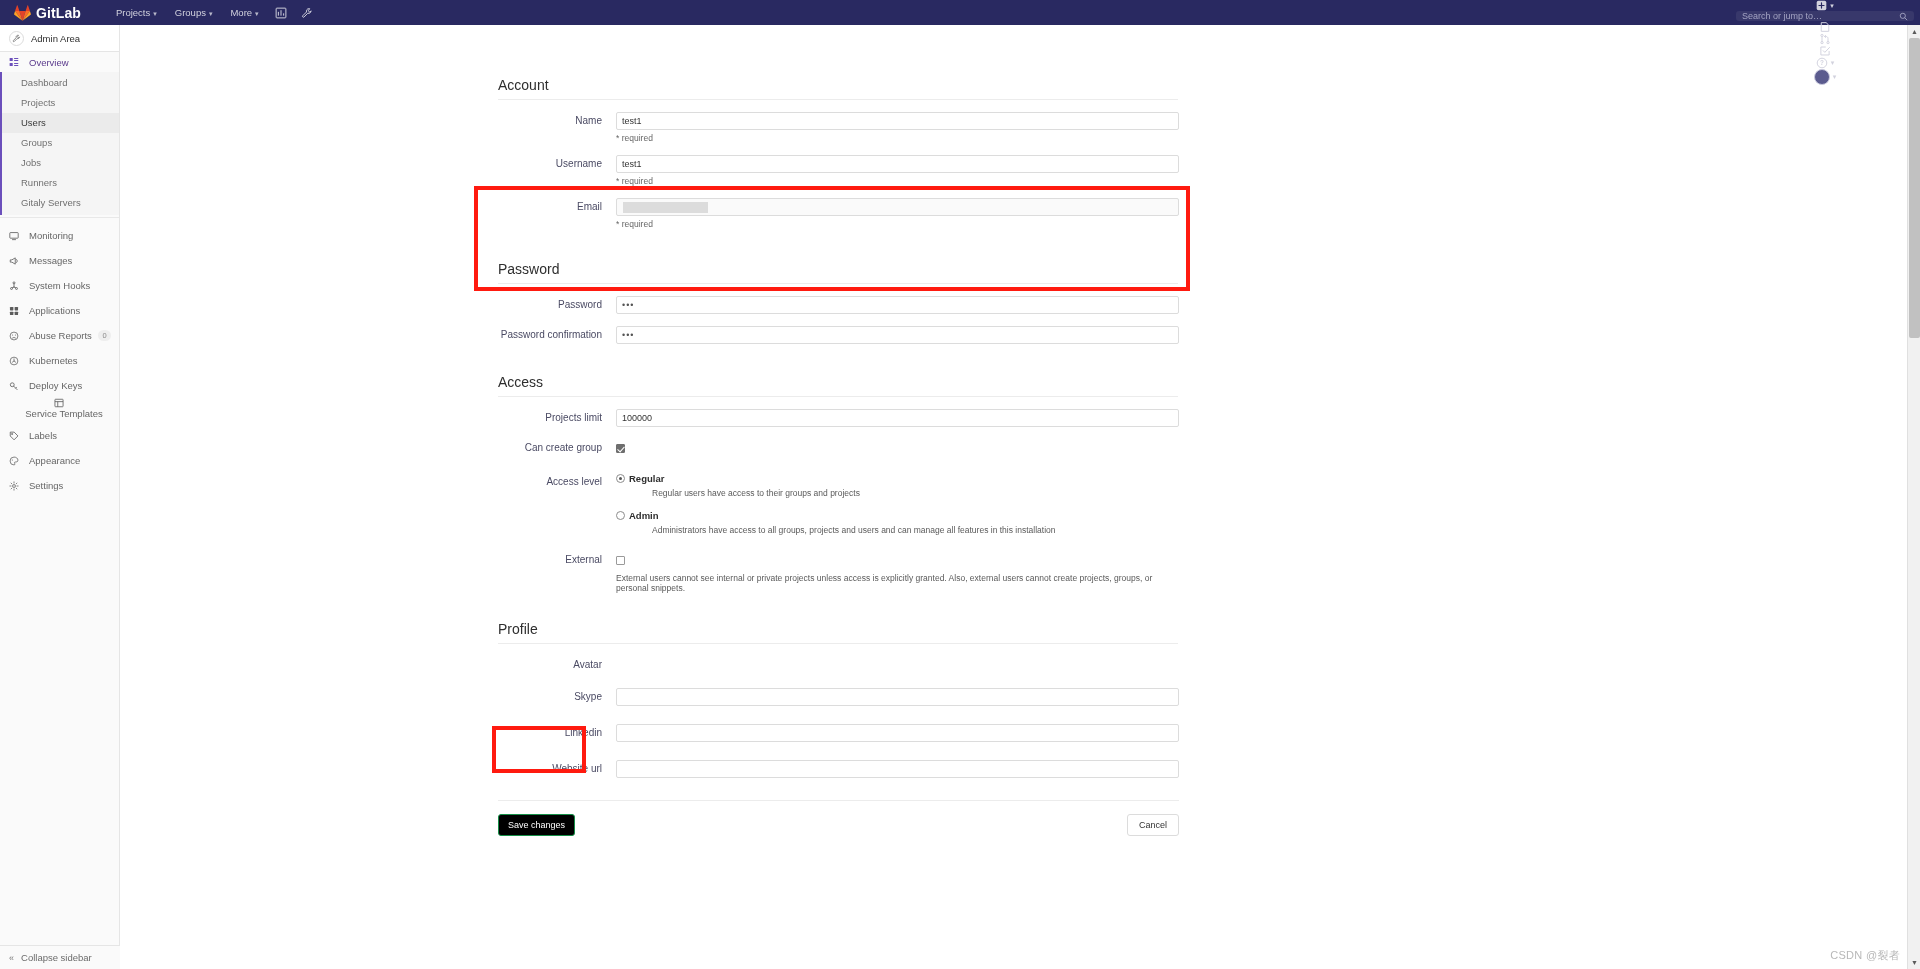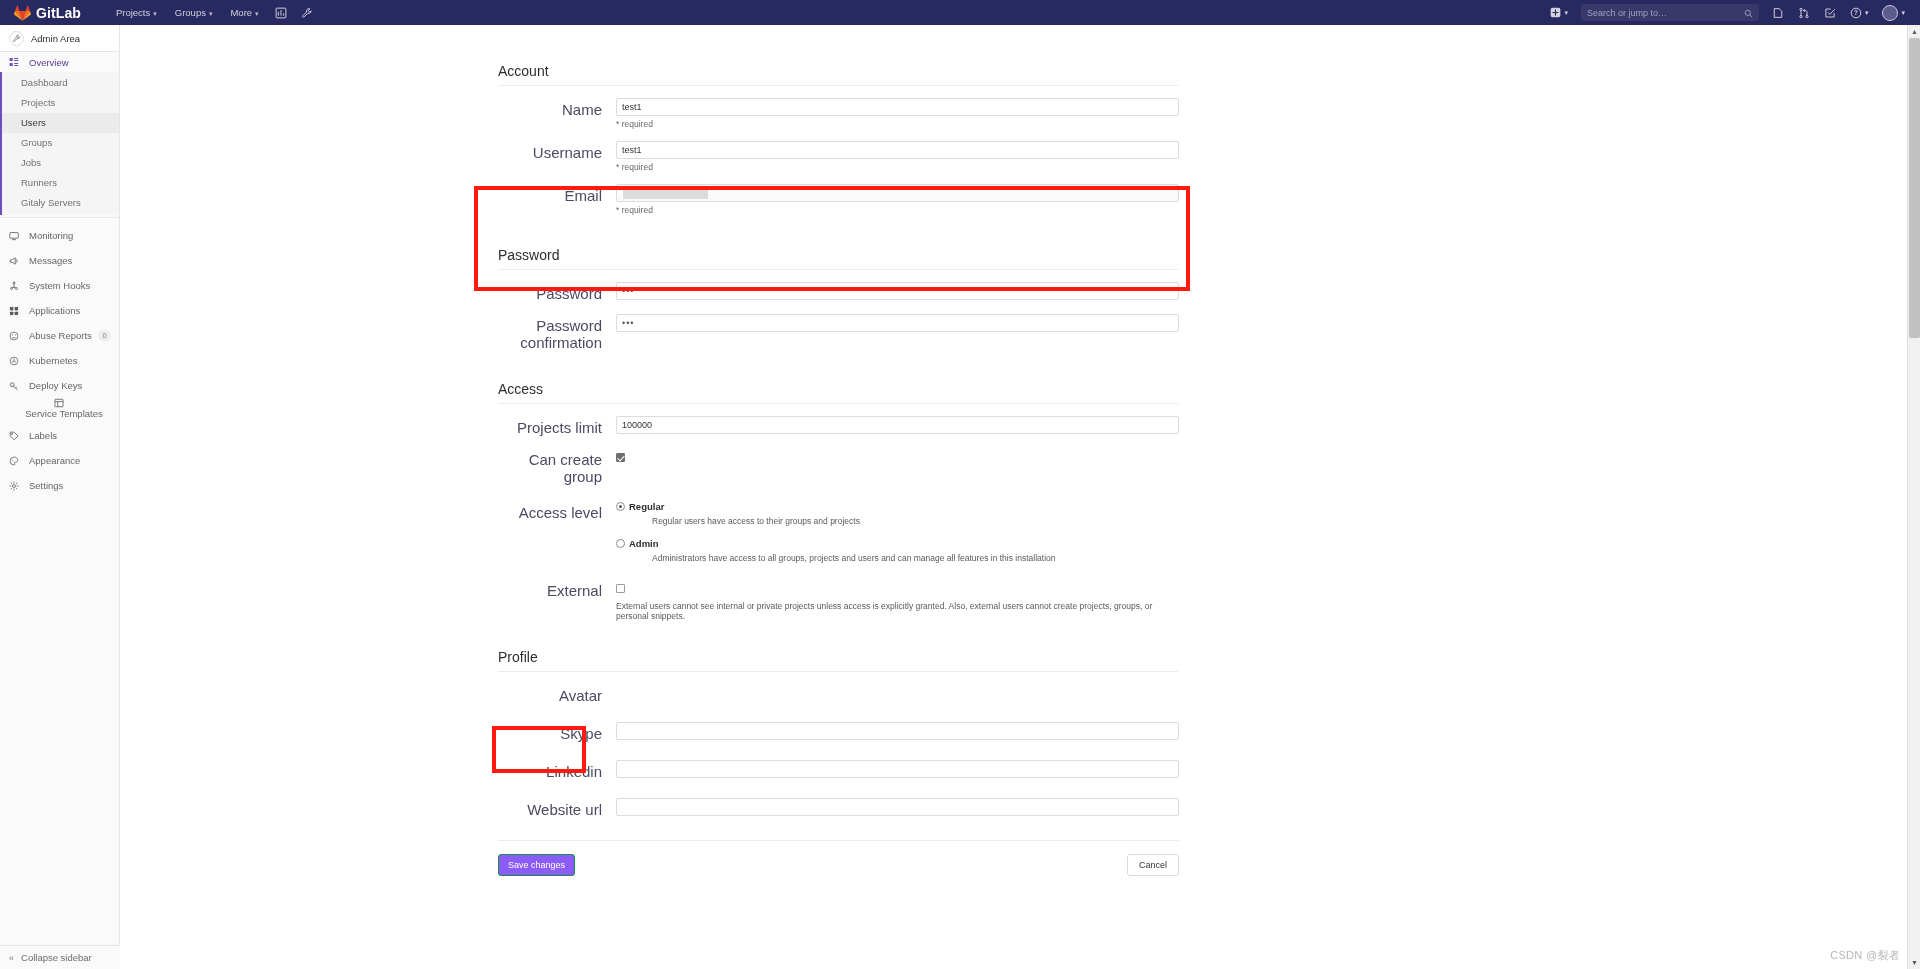--- a/index.html
+++ b/index.html
@@ -34,21 +34,21 @@
     padding: 0 9px; height: 25px; line-height: 25px;
     white-space: nowrap; cursor: pointer;
   }
   .nav-link .caret { font-size: 7px; margin-left: 3px; opacity: .85; }
   .nav-ic {
     color: #d2d2de; padding: 0 7px; height: 25px;
     display: flex; align-items: center; cursor: pointer;
   }
   .nav-right {
     margin-left: auto; display: flex; align-items: center;
-    padding-right: 8px; height: 25px;
+    height: 25px; flex-direction: column;
   }
   .search-box {
     width: 178px; height: 17px;
     background: #38386b; border-radius: 3px;
     display: flex; align-items: center;
     padding: 0 6px; margin: 0 6px;
     position: relative;
   }
   .search-box .ph { color: #a3a3c2; font-size: 9px; }
   .search-box .mag { position: absolute; right: 6px; color: #a3a3c2; }
@@ -134,36 +134,36 @@
   }
   .side-collapse .ch { margin-right: 7px; font-size: 9px; color: #7a7a7a; }
 
   
   .content {
     position: absolute; top: 25px; left: 120px;
     width: 1787px; height: 944px;
     background: #fff; overflow: hidden;
   }
   .form-wrap {
-    position: absolute; left: 378px; top: 2px;
+    position: absolute; left: 378px; top: 16px;
     width: 680px;
   }
   .sect-title {
     font-size: 14px; color: #2e2e2e; font-weight: 400;
     padding-bottom: 6px; margin: 0;
     border-bottom: 1px solid #ececec;
   }
   .frow {
     display: flex; align-items: flex-start;
     margin-top: 12px;
   }
   .flabel {
     width: 118px; flex: 0 0 118px;
     text-align: right; padding-right: 14px; padding-top: 3px;
-    font-size: 15px; color: #4a4a63;
+    font-size: 10px; color: #4a4a63;
   }
   .fctl { flex: 1; min-width: 0; }
   .inp {
     width: 563px; height: 18px;
     border: 1px solid #dcdcdc; border-radius: 2px;
     background: #fff; padding: 0 5px;
     font-size: 9px; color: #333;
     display: flex; align-items: center;
     font-family: "Liberation Sans", sans-serif;
   }
@@ -211,21 +211,21 @@
     font-family: "Liberation Sans", sans-serif;
   }
   .file-name { font-size: 9px; color: #111; margin-left: 5px; }
 
   .footer-row {
     margin-top: 22px; border-top: 1px solid #ececec;
     padding-top: 13px; display: flex; align-items: center;
     width: 681px;
   }
   .btn-save {
-    background: #8b5cf6; border: 1px solid #168f48;
+    background: #000000; border: 1px solid #168f48;
     color: #fff; font-size: 9px; border-radius: 3px;
     padding: 5px 9px; cursor: pointer;
     font-family: "Liberation Sans", sans-serif;
   }
   .btn-cancel {
     margin-left: auto; background: #fff;
     border: 1px solid #dcdcdc; color: #333;
     font-size: 9px; border-radius: 3px;
     padding: 5px 11px; cursor: pointer;
     font-family: "Liberation Sans", sans-serif;

